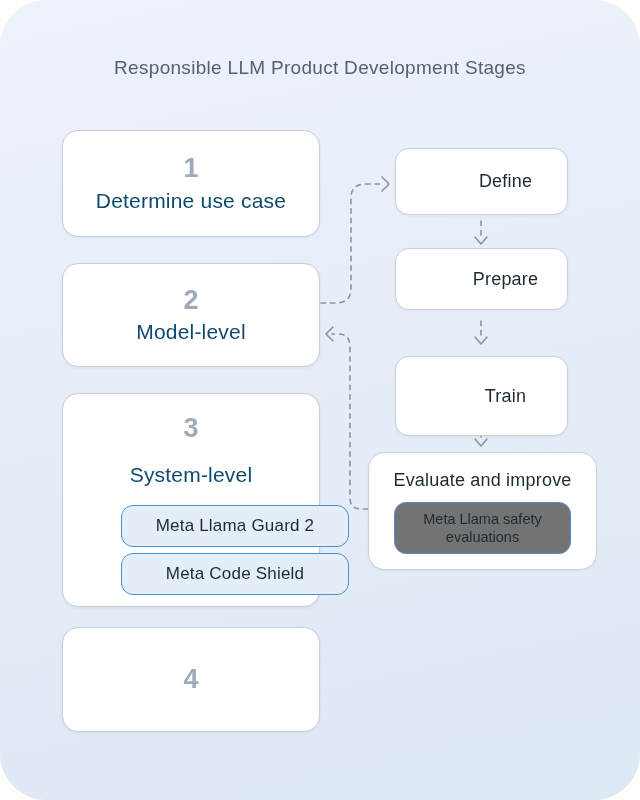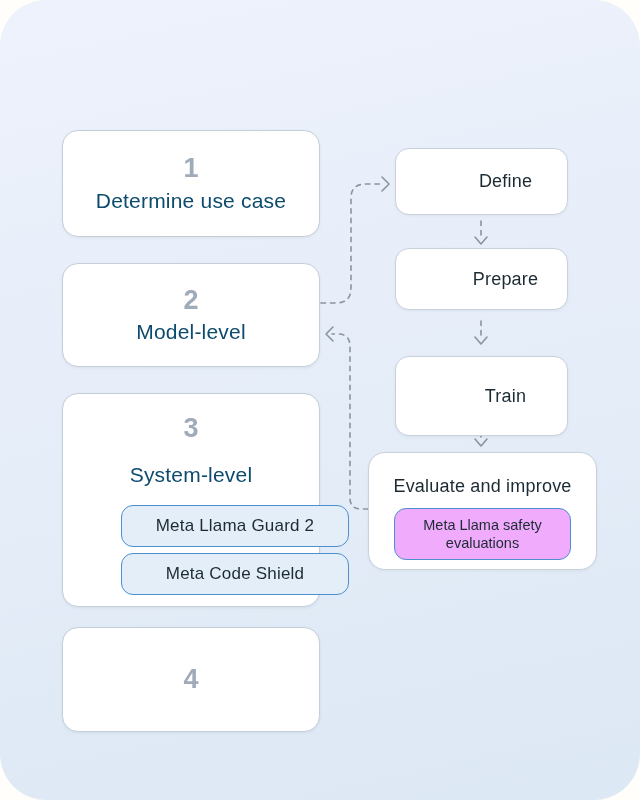--- a/index.html
+++ b/index.html
@@ -111,52 +111,53 @@
     left: 368px; top: 452px;
     width: 229px; height: 118px;
     box-sizing: border-box;
     background: #ffffff;
     border: 1px solid #c9d2db;
     border-radius: 17px;
     box-shadow: 0 1px 3px rgba(28,43,51,0.06);
     display: flex;
     flex-direction: column;
     align-items: center;
-    padding-top: 23px;
+    padding-top: 17px;
   }
   .eval-title {
     font-size: 18px;
     font-weight: 500;
     color: #1c2b33;
     letter-spacing: 0.2px;
   }
   .eval-chip {
     box-sizing: border-box;
     margin-top: 11px;
     width: 177px;
     min-height: 52px;
-    background: #f0abfc;
+    background: #737373;
     border: 1.5px solid #4e8fd0;
     border-radius: 12px;
     display: flex;
     align-items: center;
     justify-content: center;
     text-align: center;
     font-size: 14.5px;
     font-weight: 500;
     line-height: 1.25;
     color: #1c2b33;
     padding: 4px 14px;
   }
 </style>
 </head>
 <body>
 
 <div class="card">
 
+  <div class="title">Responsible LLM Product Development Stages</div>
 
   <svg class="connectors" width="640" height="800" viewBox="0 0 640 800" fill="none" stroke="#8995a1" stroke-width="1.6" stroke-linecap="round" stroke-linejoin="round">
 
     <g>
       <path d="M 321 303 L 336 303 Q 351 303 351 288 L 351 198 Q 351 184 366 184 L 382 184" stroke-dasharray="4.5 5"></path>
       <path d="M 382 177 L 389 184 L 382 191"></path>
     </g>
 
     <g>
       <path d="M 368 509 L 361 509 Q 350 509 350 498 L 350 347 Q 350 334 338 334 L 332 334" stroke-dasharray="4.5 5"></path>

